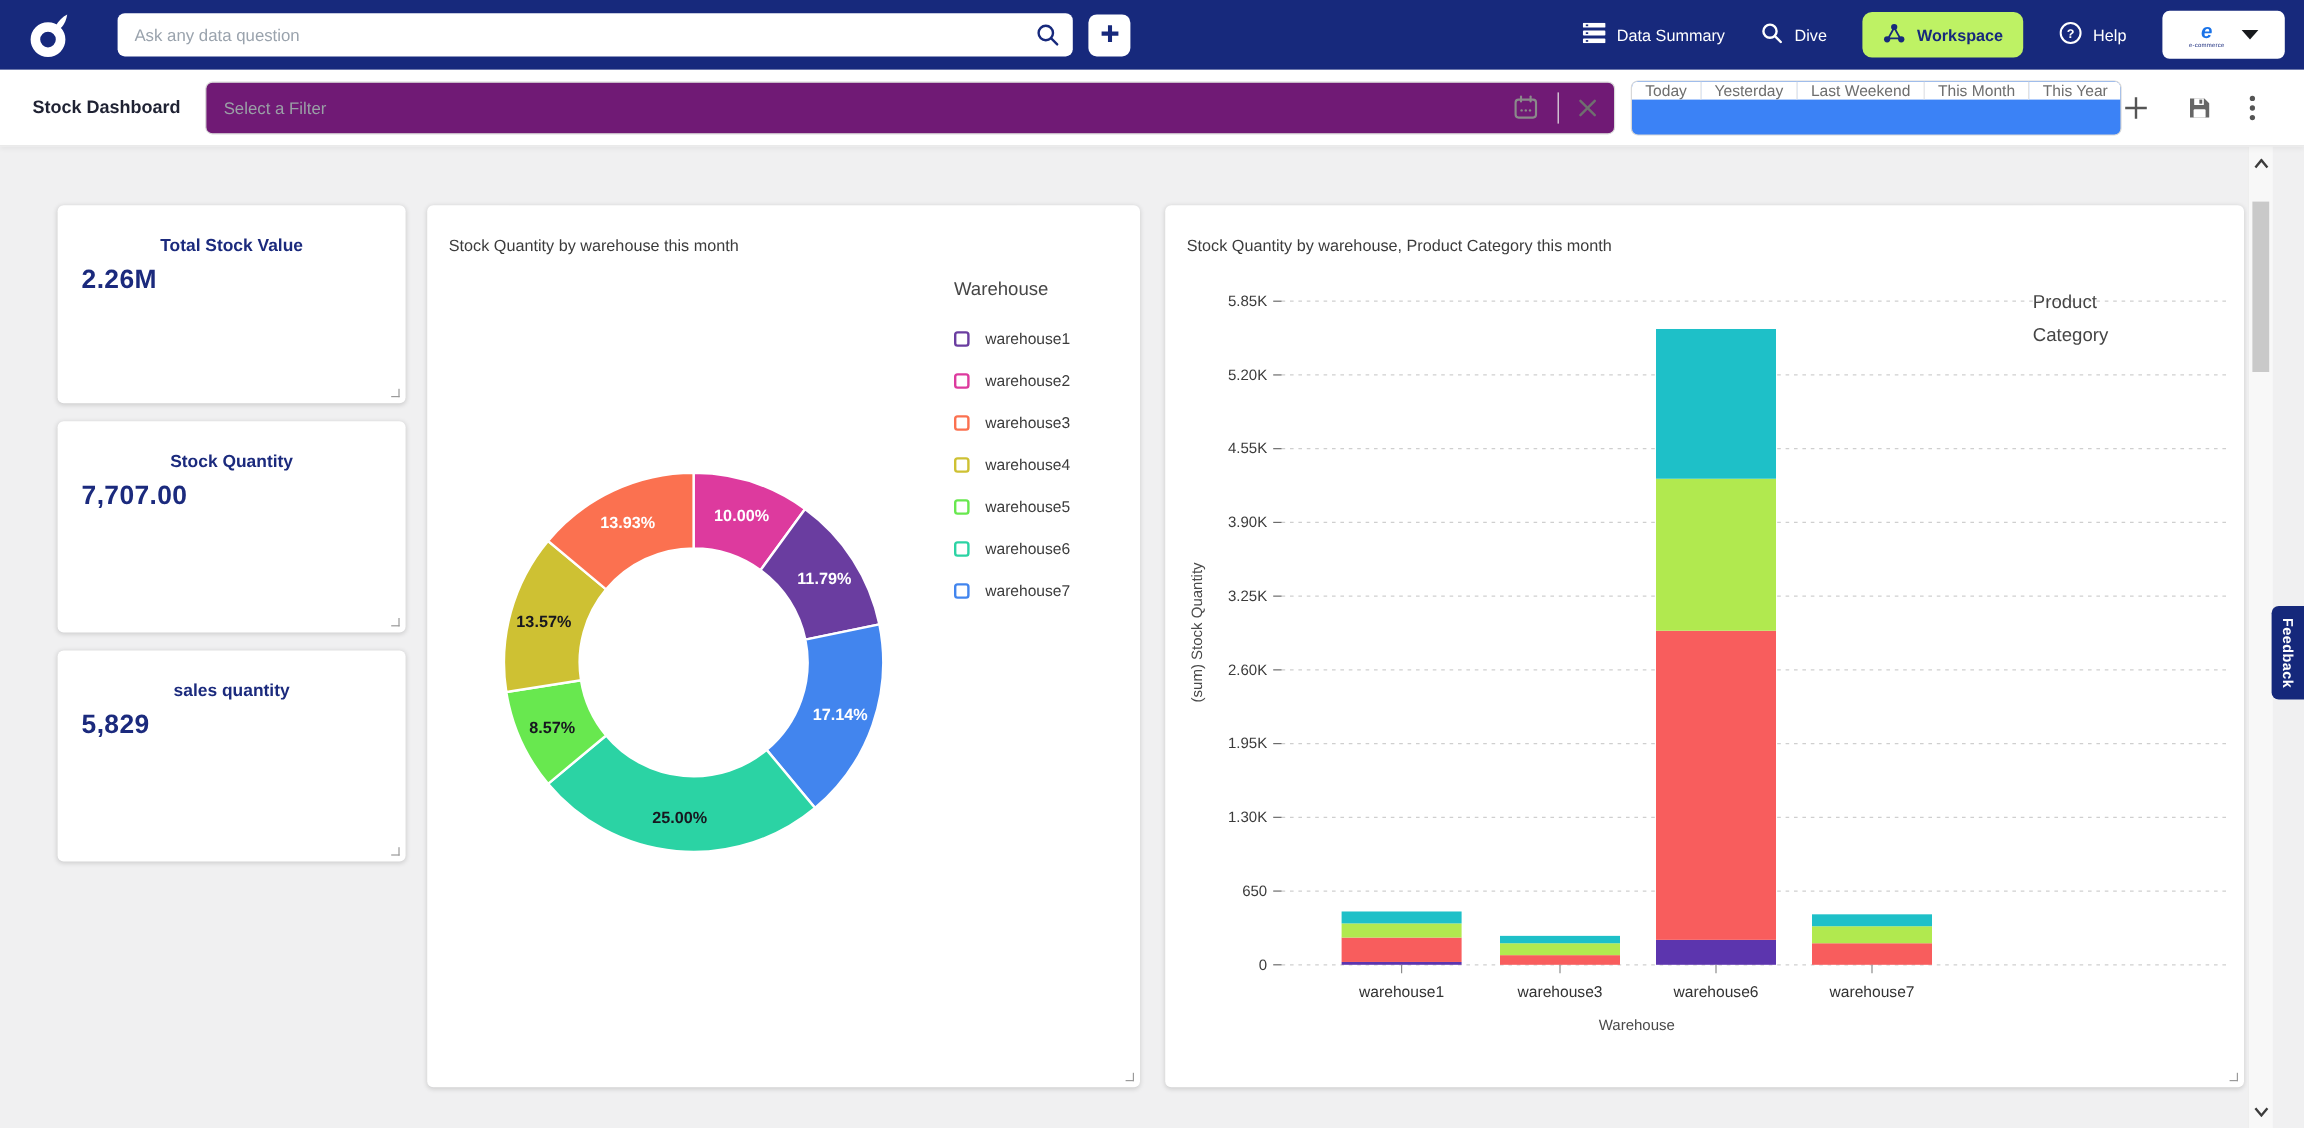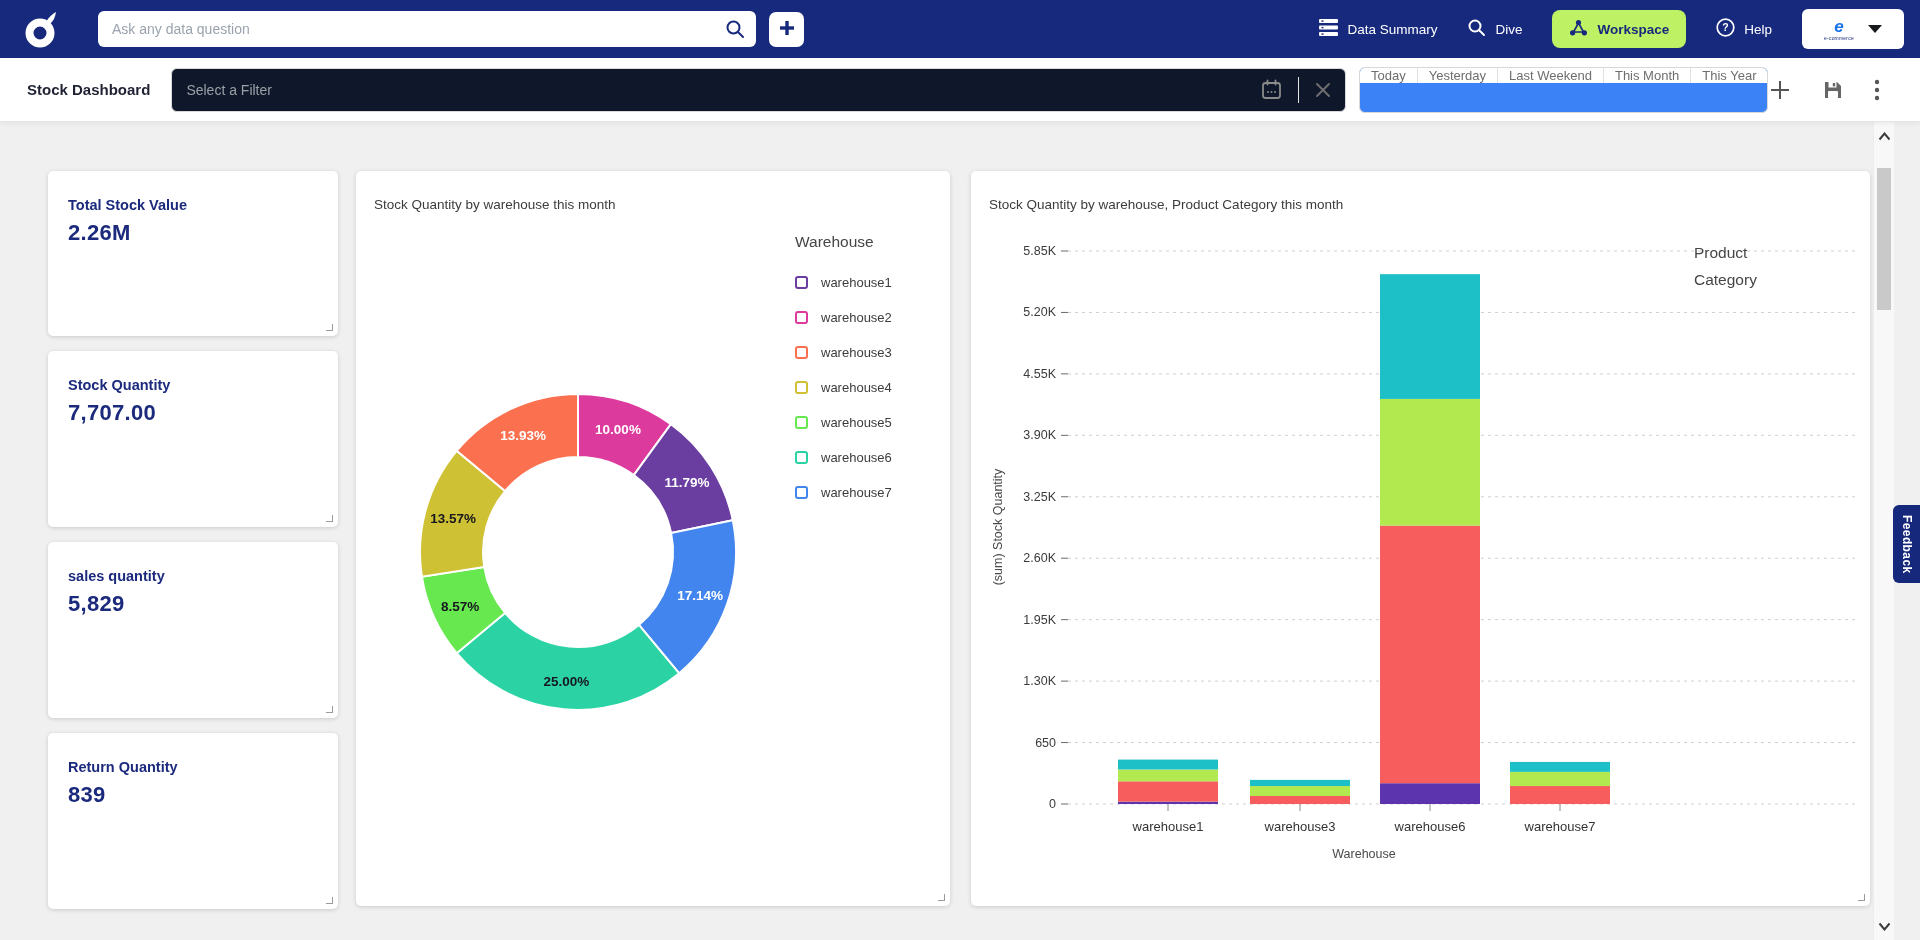--- a/index.html
+++ b/index.html
@@ -1,56 +1,56 @@
 <!DOCTYPE html>
 <html><head>
 <meta charset="utf-8">
 <style>
   * { margin:0; padding:0; box-sizing:border-box; }
   html,body { width:1920px; height:940px; overflow:hidden; font-family:"Liberation Sans", sans-serif; background:#f0f0f1; }
 
   
   .navbar { position:absolute; top:0; left:0; right:0; height:58px; background:#17297C; display:flex; align-items:center; padding:0 16px 0 20px; z-index:5; }
   .logo { width:42px; height:42px; margin-right:36px; display:flex; align-items:center; justify-content:center; }
-  .search-wrap { position:relative; width:658px; height:36px; }
+  .search-wrap { position:relative; width:796px; height:36px; }
   .search-wrap input { width:100%; height:100%; border:none; border-radius:6px; padding:0 42px 0 14px; font-size:14px; color:#333; outline:none; font-family:inherit; }
   .search-wrap input::placeholder { color:#9aa3ad; }
   .search-icon-btn { position:absolute; right:10px; top:7px; width:22px; height:22px; cursor:pointer; }
   .add-btn { width:35px; height:35px; margin-left:13px; background:#fff; border-radius:7px; border:none; display:flex; align-items:center; justify-content:center; cursor:pointer; }
   .nav-right { margin-left:auto; display:flex; align-items:center; gap:30px; }
   .nav-item { display:flex; align-items:center; gap:9px; color:#fff; font-size:13.5px; cursor:pointer; white-space:nowrap; }
   .workspace-btn { display:flex; align-items:center; gap:9px; background:#bef264; color:#17297C; font-size:13.5px; font-weight:600; height:38px; padding:0 17px; border-radius:8px; border:none; cursor:pointer; }
   .account-btn { width:102px; height:40px; background:#fff; border-radius:6px; border:none; display:flex; align-items:center; justify-content:center; gap:14px; cursor:pointer; }
   .account-logo { display:flex; flex-direction:column; align-items:center; line-height:1; }
   .account-initial { color:#1a73e8; font-weight:700; font-size:17px; font-style:italic; }
   .account-label { font-size:5px; color:#17297C; margin-top:1px; letter-spacing:.2px; }
   .caret-down { width:0; height:0; border-left:7px solid transparent; border-right:7px solid transparent; border-top:8px solid #17191c; }
 
   
   .toolbar { position:absolute; top:58px; left:0; right:0; height:64px; background:#fff; display:flex; align-items:center; padding:0 0 0 27px; border-bottom:1px solid #e5e5e5; box-shadow:0 2px 4px rgba(0,0,0,.05); z-index:4; }
   .tb-title { font-size:15px; font-weight:700; color:#1f2233; margin-right:21px; white-space:nowrap; }
-  .filter-box { width:1176px; height:44px; border:1px solid #d9d9d9; border-radius:6px; display:flex; align-items:center; padding:2px 14px; background:#0f172a; }
+  .filter-box { width:1176px; height:44px; border:1px solid #d9d9d9; border-radius:6px; display:flex; align-items:center; padding:2px 14px; background:#701a75; }
   .filter-placeholder { flex:1; color:#9aa0a6; font-size:14px; }
   .filter-div { width:1px; height:26px; background:#e6e6e6; margin:0 16px; }
   .quickbar { margin-left:13px; display:flex; align-items:flex-start; border:1px solid #d8d8d8; border-radius:6px; height:46px; overflow:hidden; background:#3b82f6; }
   .quick-btn { padding:0 11px; font-size:13px; color:#6e6e6e; background:#fff; border:none; border-right:1px solid #e2e2e2; cursor:pointer; white-space:nowrap; font-family:inherit; }
   .quick-btn:last-child { border-right:none; }
   .tb-icons { margin-left:auto; display:flex; align-items:center; gap:30px; padding-right:40px; }
   .tb-icon { cursor:pointer; display:flex; align-items:center; justify-content:center; }
 
   
   .main { position:absolute; top:122px; left:0; right:0; bottom:0; background:#f0f0f1; }
   .card { background:#fff; border-radius:5px; box-shadow:0 1px 4px rgba(0,0,0,.16); position:relative; }
   .resize-handle { position:absolute; right:5px; bottom:5px; width:7px; height:7px; border-right:1.6px solid #9a9a9a; border-bottom:1.6px solid #9a9a9a; cursor:nwse-resize; }
 
   .kpi-col { position:absolute; left:48px; top:49px; width:290px; display:flex; flex-direction:column; gap:15px; }
   .kpi-card { padding:26px 20px 0; }
   .kpi-col .card:nth-child(1) { height:165px; }
   .kpi-col .card:nth-child(n+2) { height:176px; }
-  .kpi-label { font-size:14.5px; font-weight:700; color:#1b2a7d; margin-bottom:7px; }
+  .kpi-label { font-size:14.5px; font-weight:700; color:#1b2a7d; margin-bottom:7px;text-align:center; }
   .kpi-value { font-size:22px; font-weight:700; color:#1b2a7d; letter-spacing:.3px; }
 
   .donut-card { position:absolute; left:356px; top:49px; width:594px; height:735px; }
   .bar-card   { position:absolute; left:971px; top:49px; width:899px; height:735px;padding-left:16px; }
   .chart-title { position:absolute; left:18px; top:26px; font-size:13.5px; color:#3c3c3c; }
   svg.chart { position:absolute; inset:0; width:100%; height:100%; overflow:visible; }
 
   .legend { position:absolute; }
   .donut-legend { left:439px; top:62px; }
   .bar-legend { left:723px; top:68px; width:170px; }
@@ -225,25 +225,20 @@
         <div class="resize-handle"></div>
       </div>
       <div class="card kpi-card">
         <div class="kpi-label">Stock Quantity</div>
         <div class="kpi-value">7,707.00</div>
         <div class="resize-handle"></div>
       </div>
       <div class="card kpi-card">
         <div class="kpi-label">sales quantity</div>
         <div class="kpi-value">5,829</div>
-        <div class="resize-handle"></div>
-      </div>
-      <div class="card kpi-card">
-        <div class="kpi-label">Return Quantity</div>
-        <div class="kpi-value">839</div>
         <div class="resize-handle"></div>
       </div>
     </div>
 
   <div class="card donut-card">
     <div class="chart-title">Stock Quantity by warehouse this month</div>
     <svg class="chart" id="donut-svg" viewBox="0 0 594 735">
         <path d="M222.0 223.0 A158 158 0 0 1 314.9 253.2 L277.8 304.1 A95 95 0 0 0 222.0 286.0 Z" fill="#DD3A9E" stroke="#fff" stroke-width="2"></path>
         <text x="262.0" y="262.8" text-anchor="middle" fill="#ffffff" class="slice-label">10.00%</text>
         <path d="M314.9 253.2 A158 158 0 0 1 376.8 349.3 L315.1 362.0 A95 95 0 0 0 277.8 304.1 Z" fill="#6A3DA0" stroke="#fff" stroke-width="2"></path>

